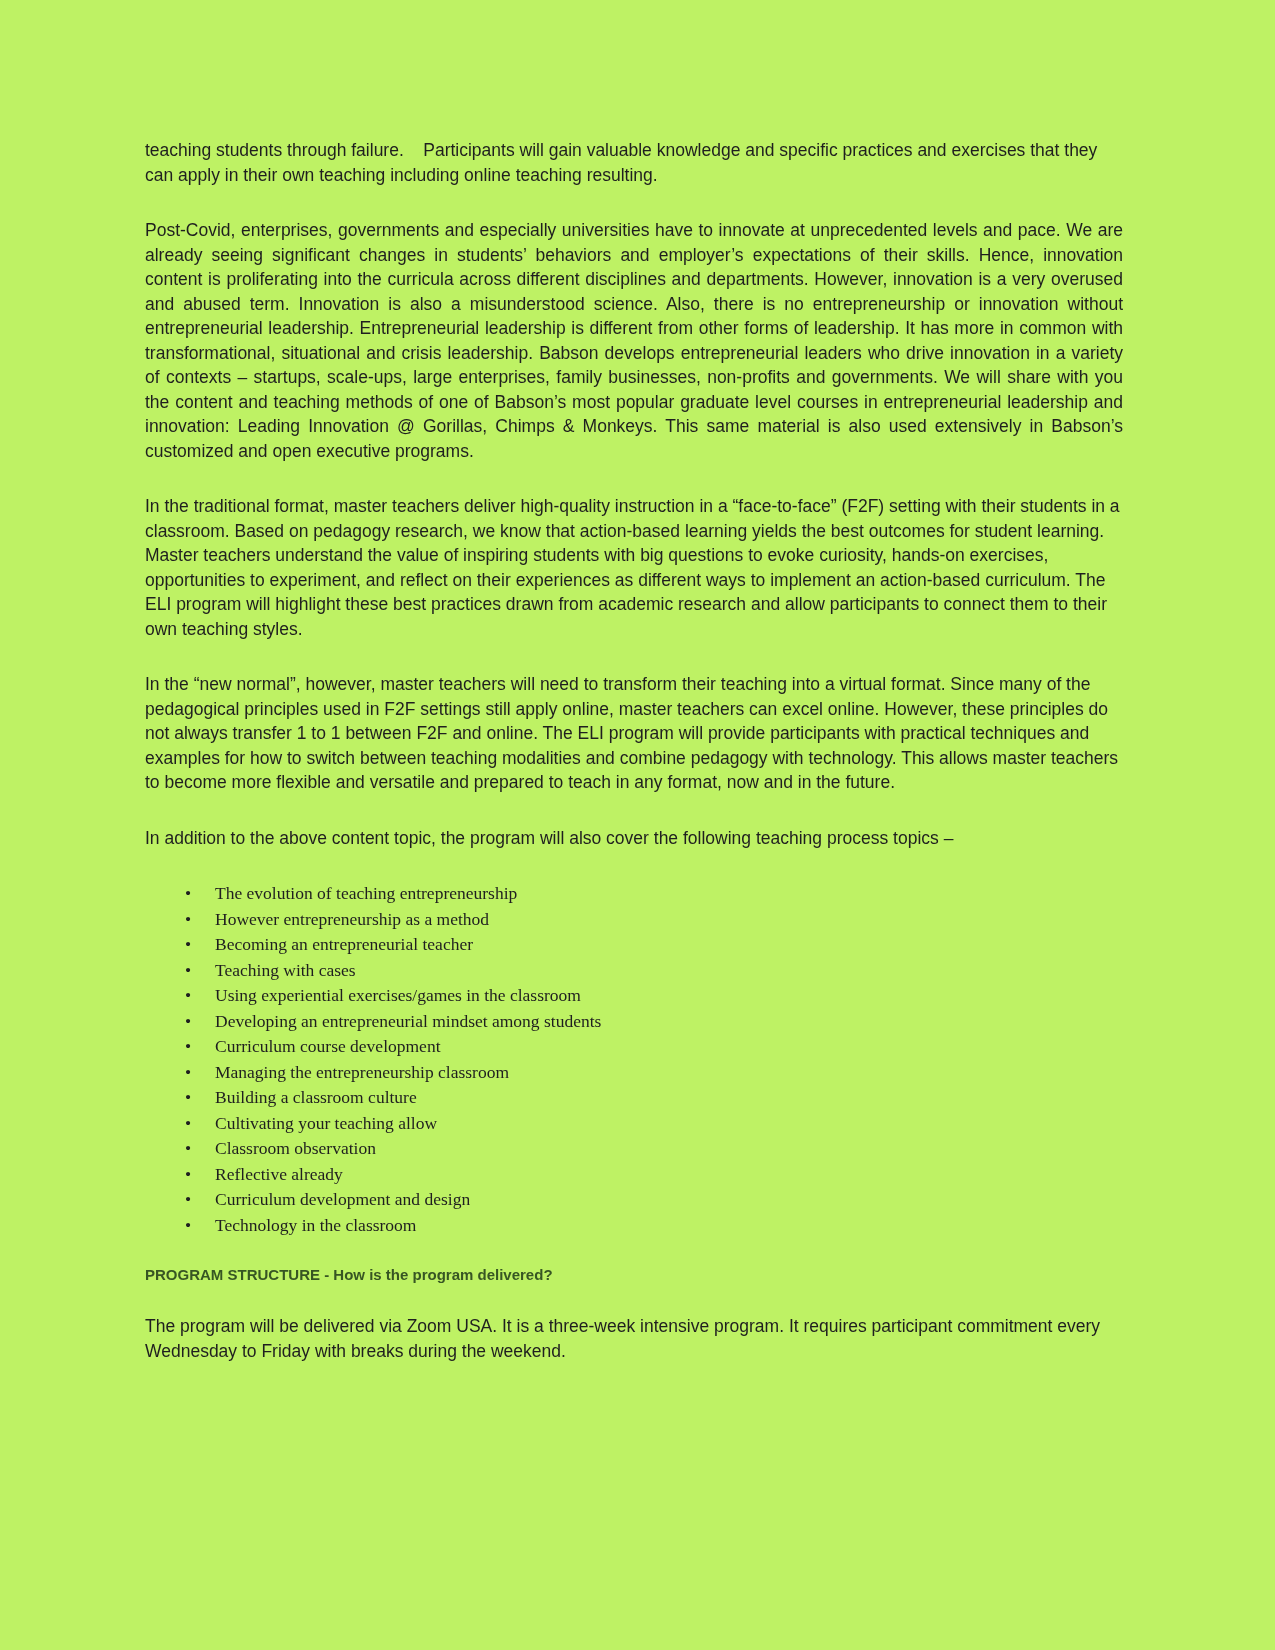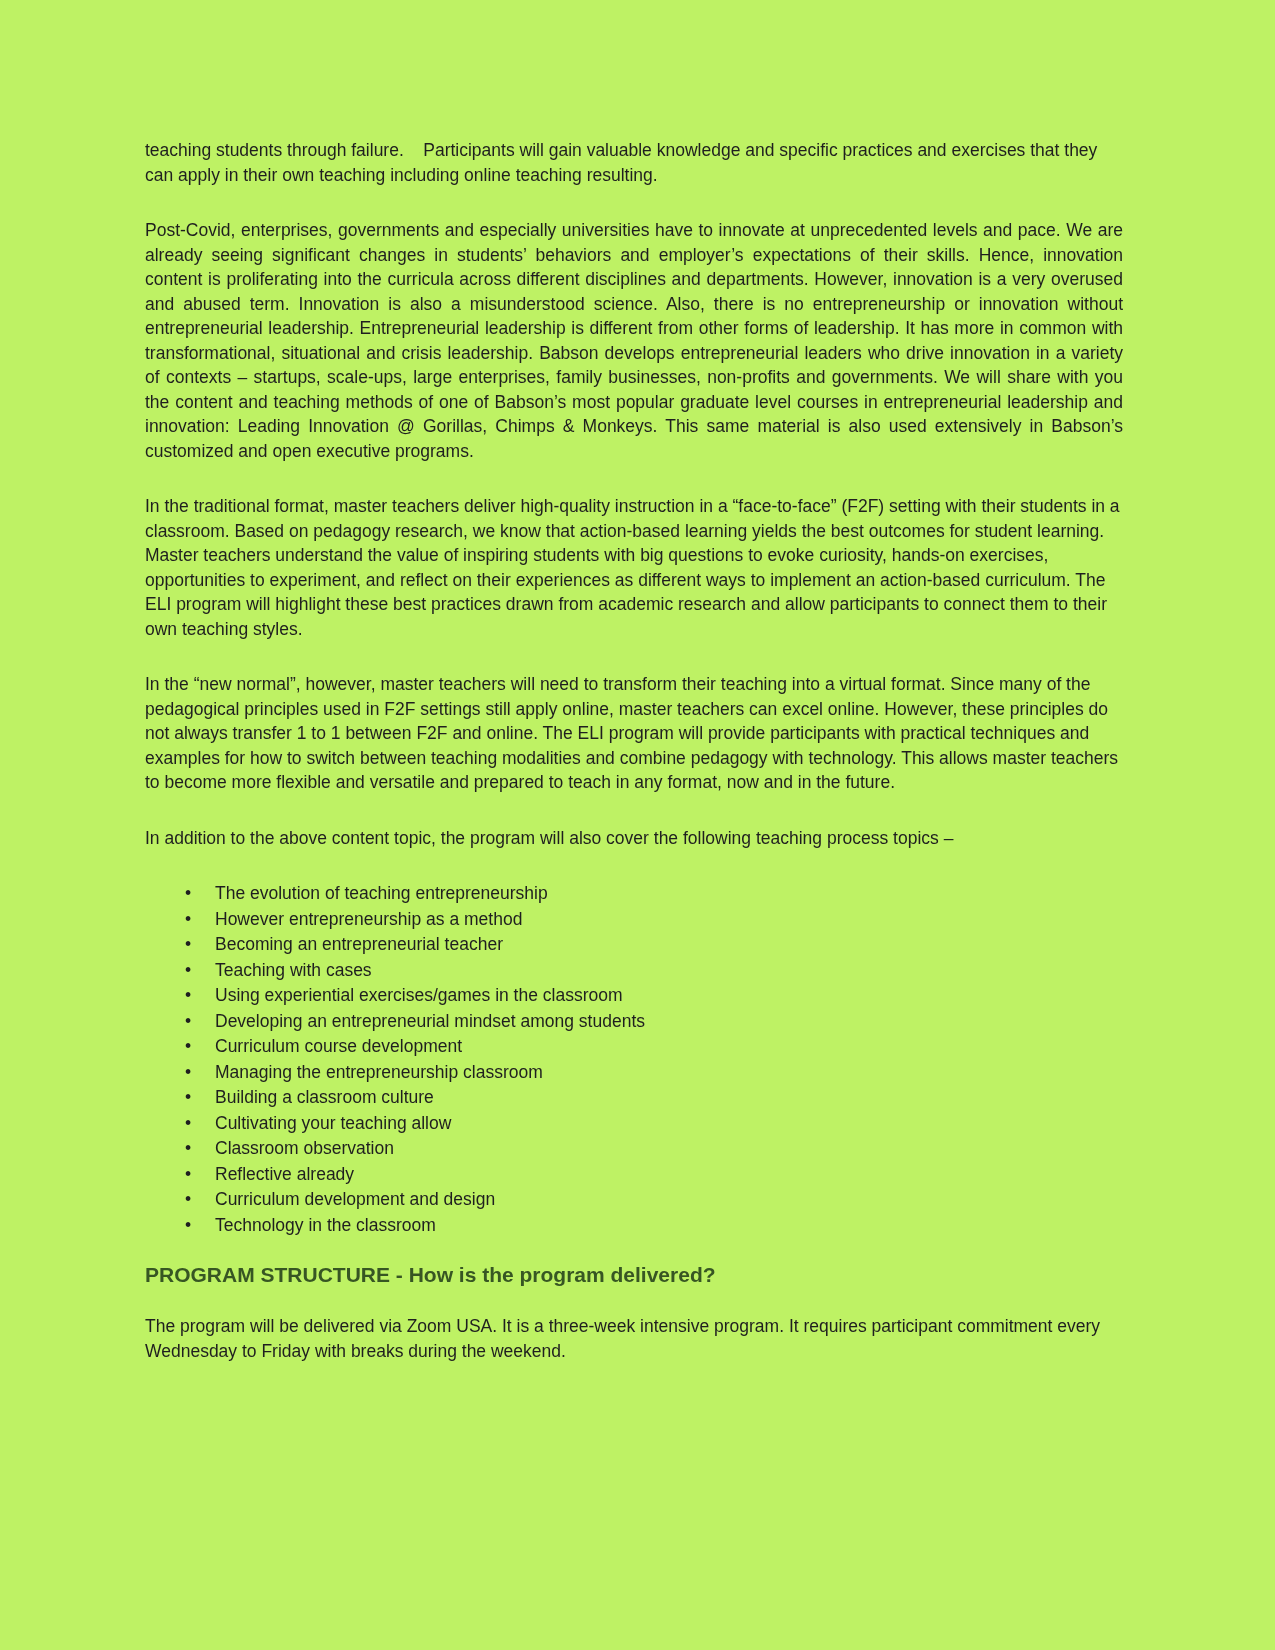--- a/index.html
+++ b/index.html
@@ -26,34 +26,35 @@
     white-space: pre-wrap;
   }
   .para.justify {
     text-align: justify;
     text-justify: inter-word;
   }
   ul.topics {
     list-style: none;
     margin: 17px 0 0 0;
     padding: 0;
+    font-family: Liberation Serif, serif;
   }
   ul.topics li {
     position: relative;
     padding-left: 70px;
     line-height: 25.5px;
   }
   ul.topics li::before {
     content: "\2022";
     position: absolute;
     left: 40px;
     top: 0;
   }
   h2.section-heading {
-    font-size: 21px;
+    font-size: 15px;
     line-height: 25px;
     font-weight: bold;
     margin: 24px 0 27px 0;
   }
   .closing {
     margin: 0;
     white-space: pre-wrap;
   }
 </style>
 </head>

